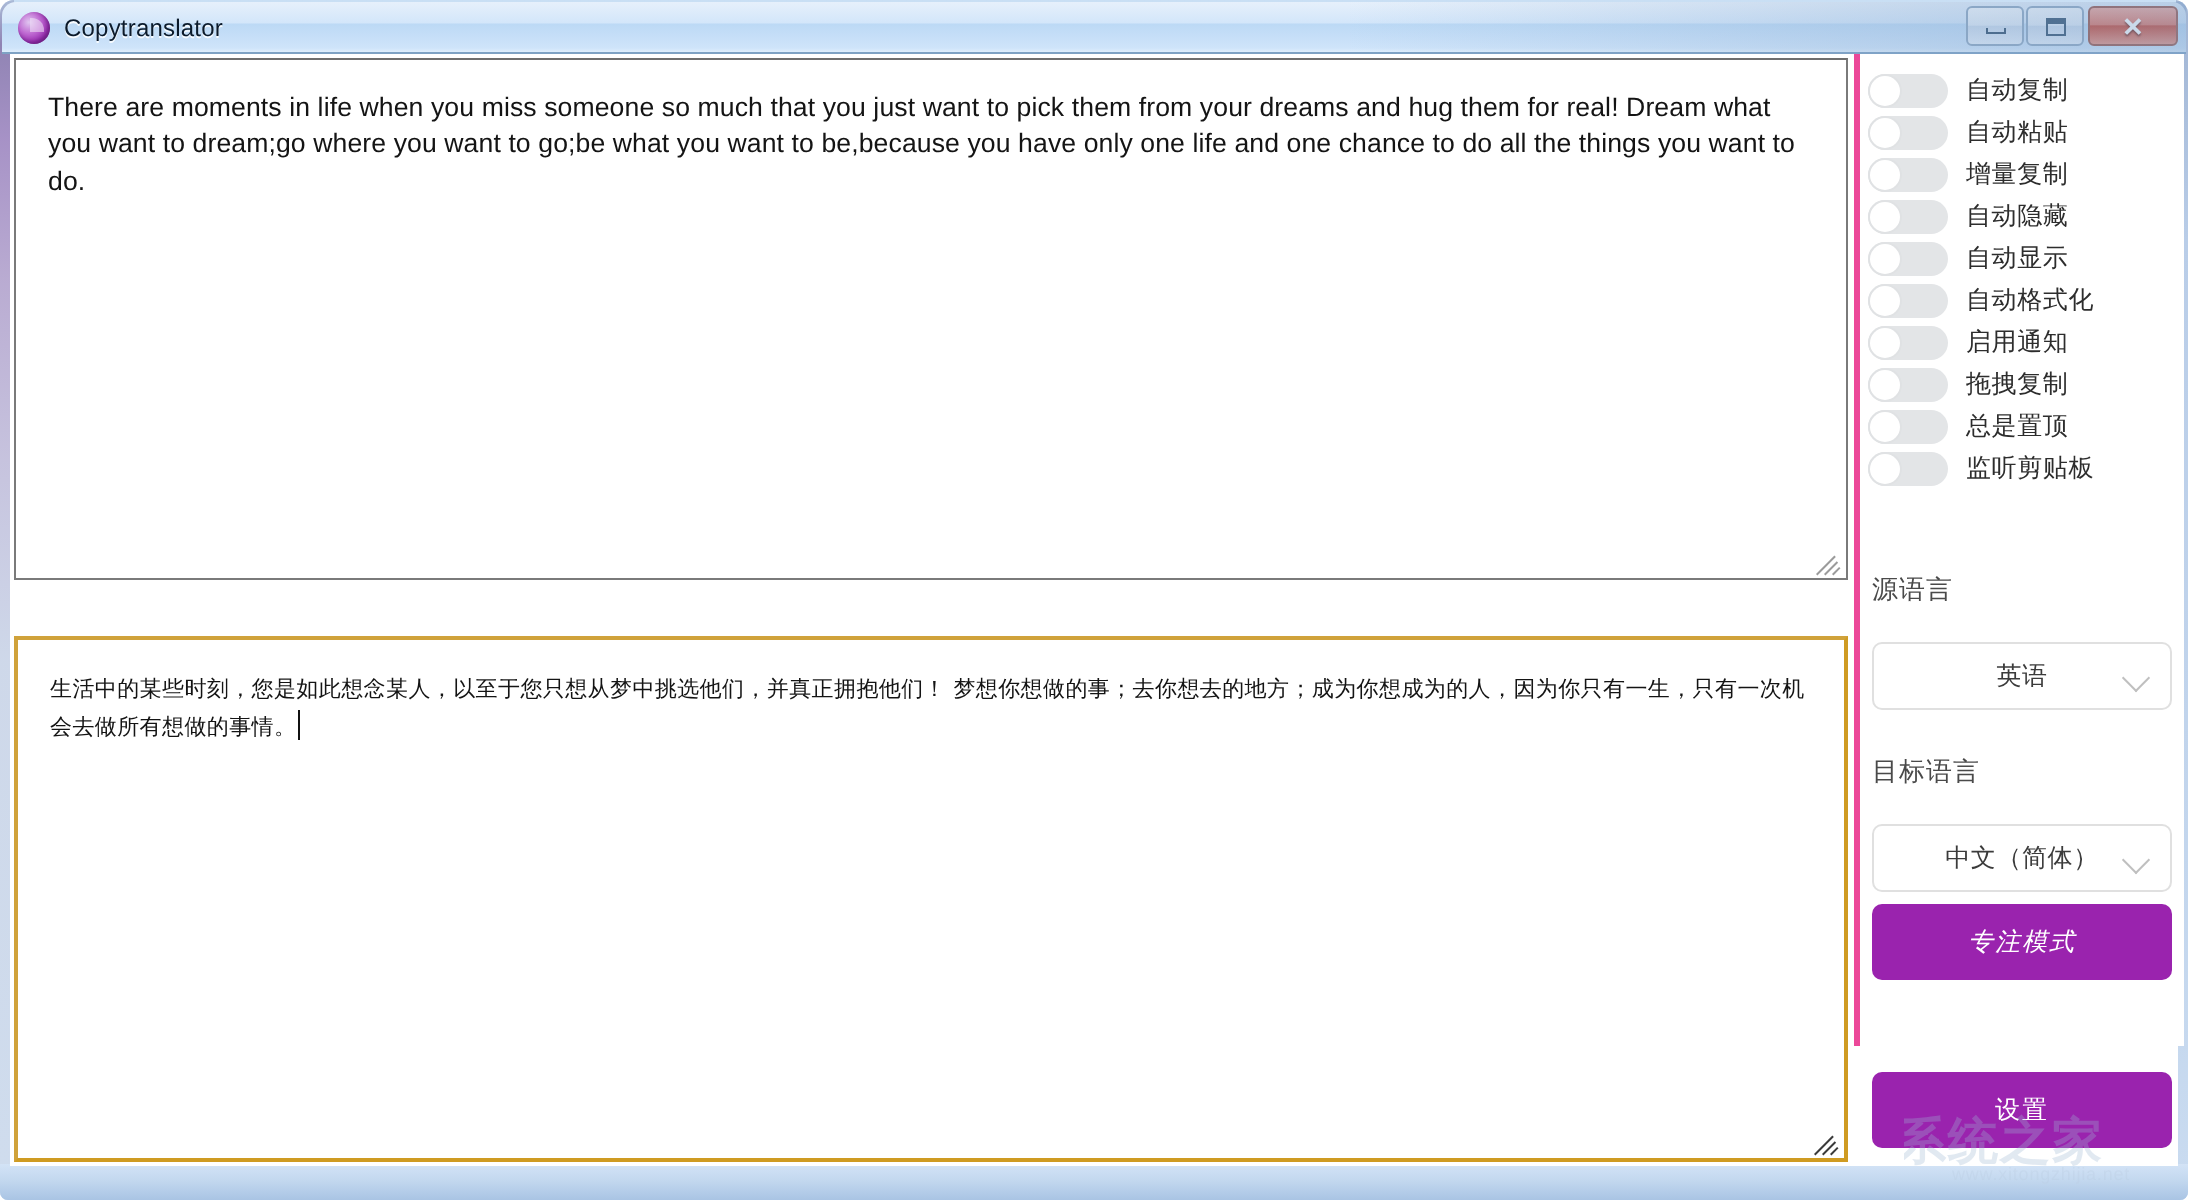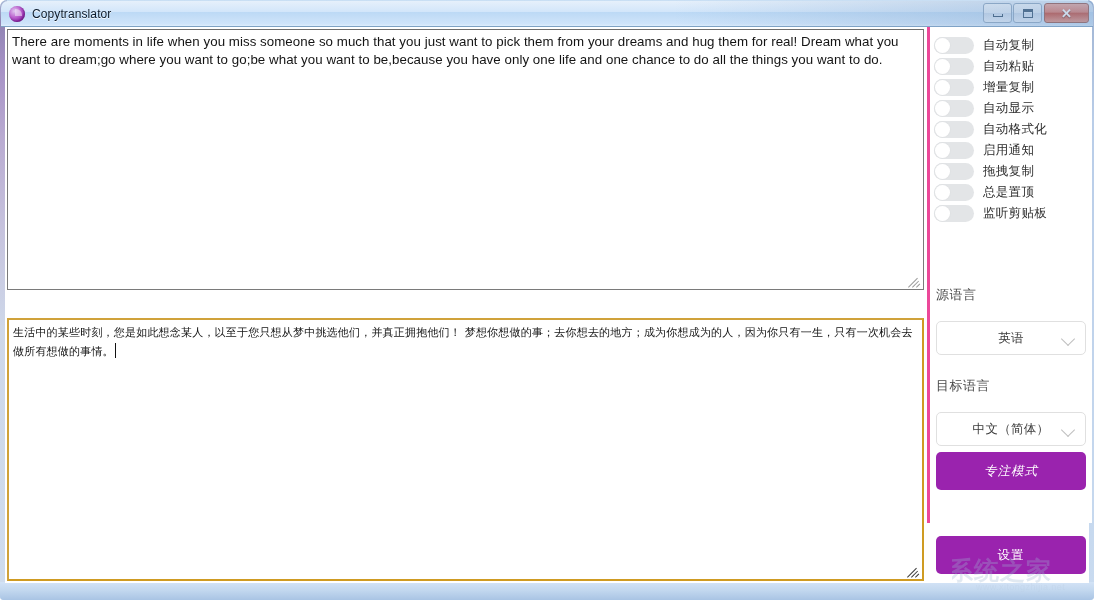--- a/index.html
+++ b/index.html
@@ -180,21 +180,21 @@
     width: 917px;
     height: 263px;
     border: 2px solid #cf9b22;
     border-color: #d0a23a #cf9b22 #cf9b22 #d0a23a;
   }
   .ta-text {
     position: absolute;
     left: 4px;
     right: 6px;
     top: 3px;
-    margin: 0;
+    margin: 12px;
     font-size: 13.3px;
     line-height: 18.4px;
     color: #141414;
     white-space: pre-wrap;
     word-break: break-word;
     letter-spacing: .05px;
   }
   .ta-text.cjk {
     font-family: "DejaVu Sans", "Liberation Sans", sans-serif;
     font-size: 11px;
@@ -434,20 +434,26 @@
         <div class="toggle-row">
           <span class="switch">
               <span class="knob"></span>
             </span>
           <span class="toggle-label">增量复制</span>
         </div>
         <div class="toggle-row">
           <span class="switch">
               <span class="knob"></span>
             </span>
+          <span class="toggle-label">自动隐藏</span>
+        </div>
+        <div class="toggle-row">
+          <span class="switch">
+              <span class="knob"></span>
+            </span>
           <span class="toggle-label">自动显示</span>
         </div>
         <div class="toggle-row">
           <span class="switch">
               <span class="knob"></span>
             </span>
           <span class="toggle-label">自动格式化</span>
         </div>
         <div class="toggle-row">
           <span class="switch">

